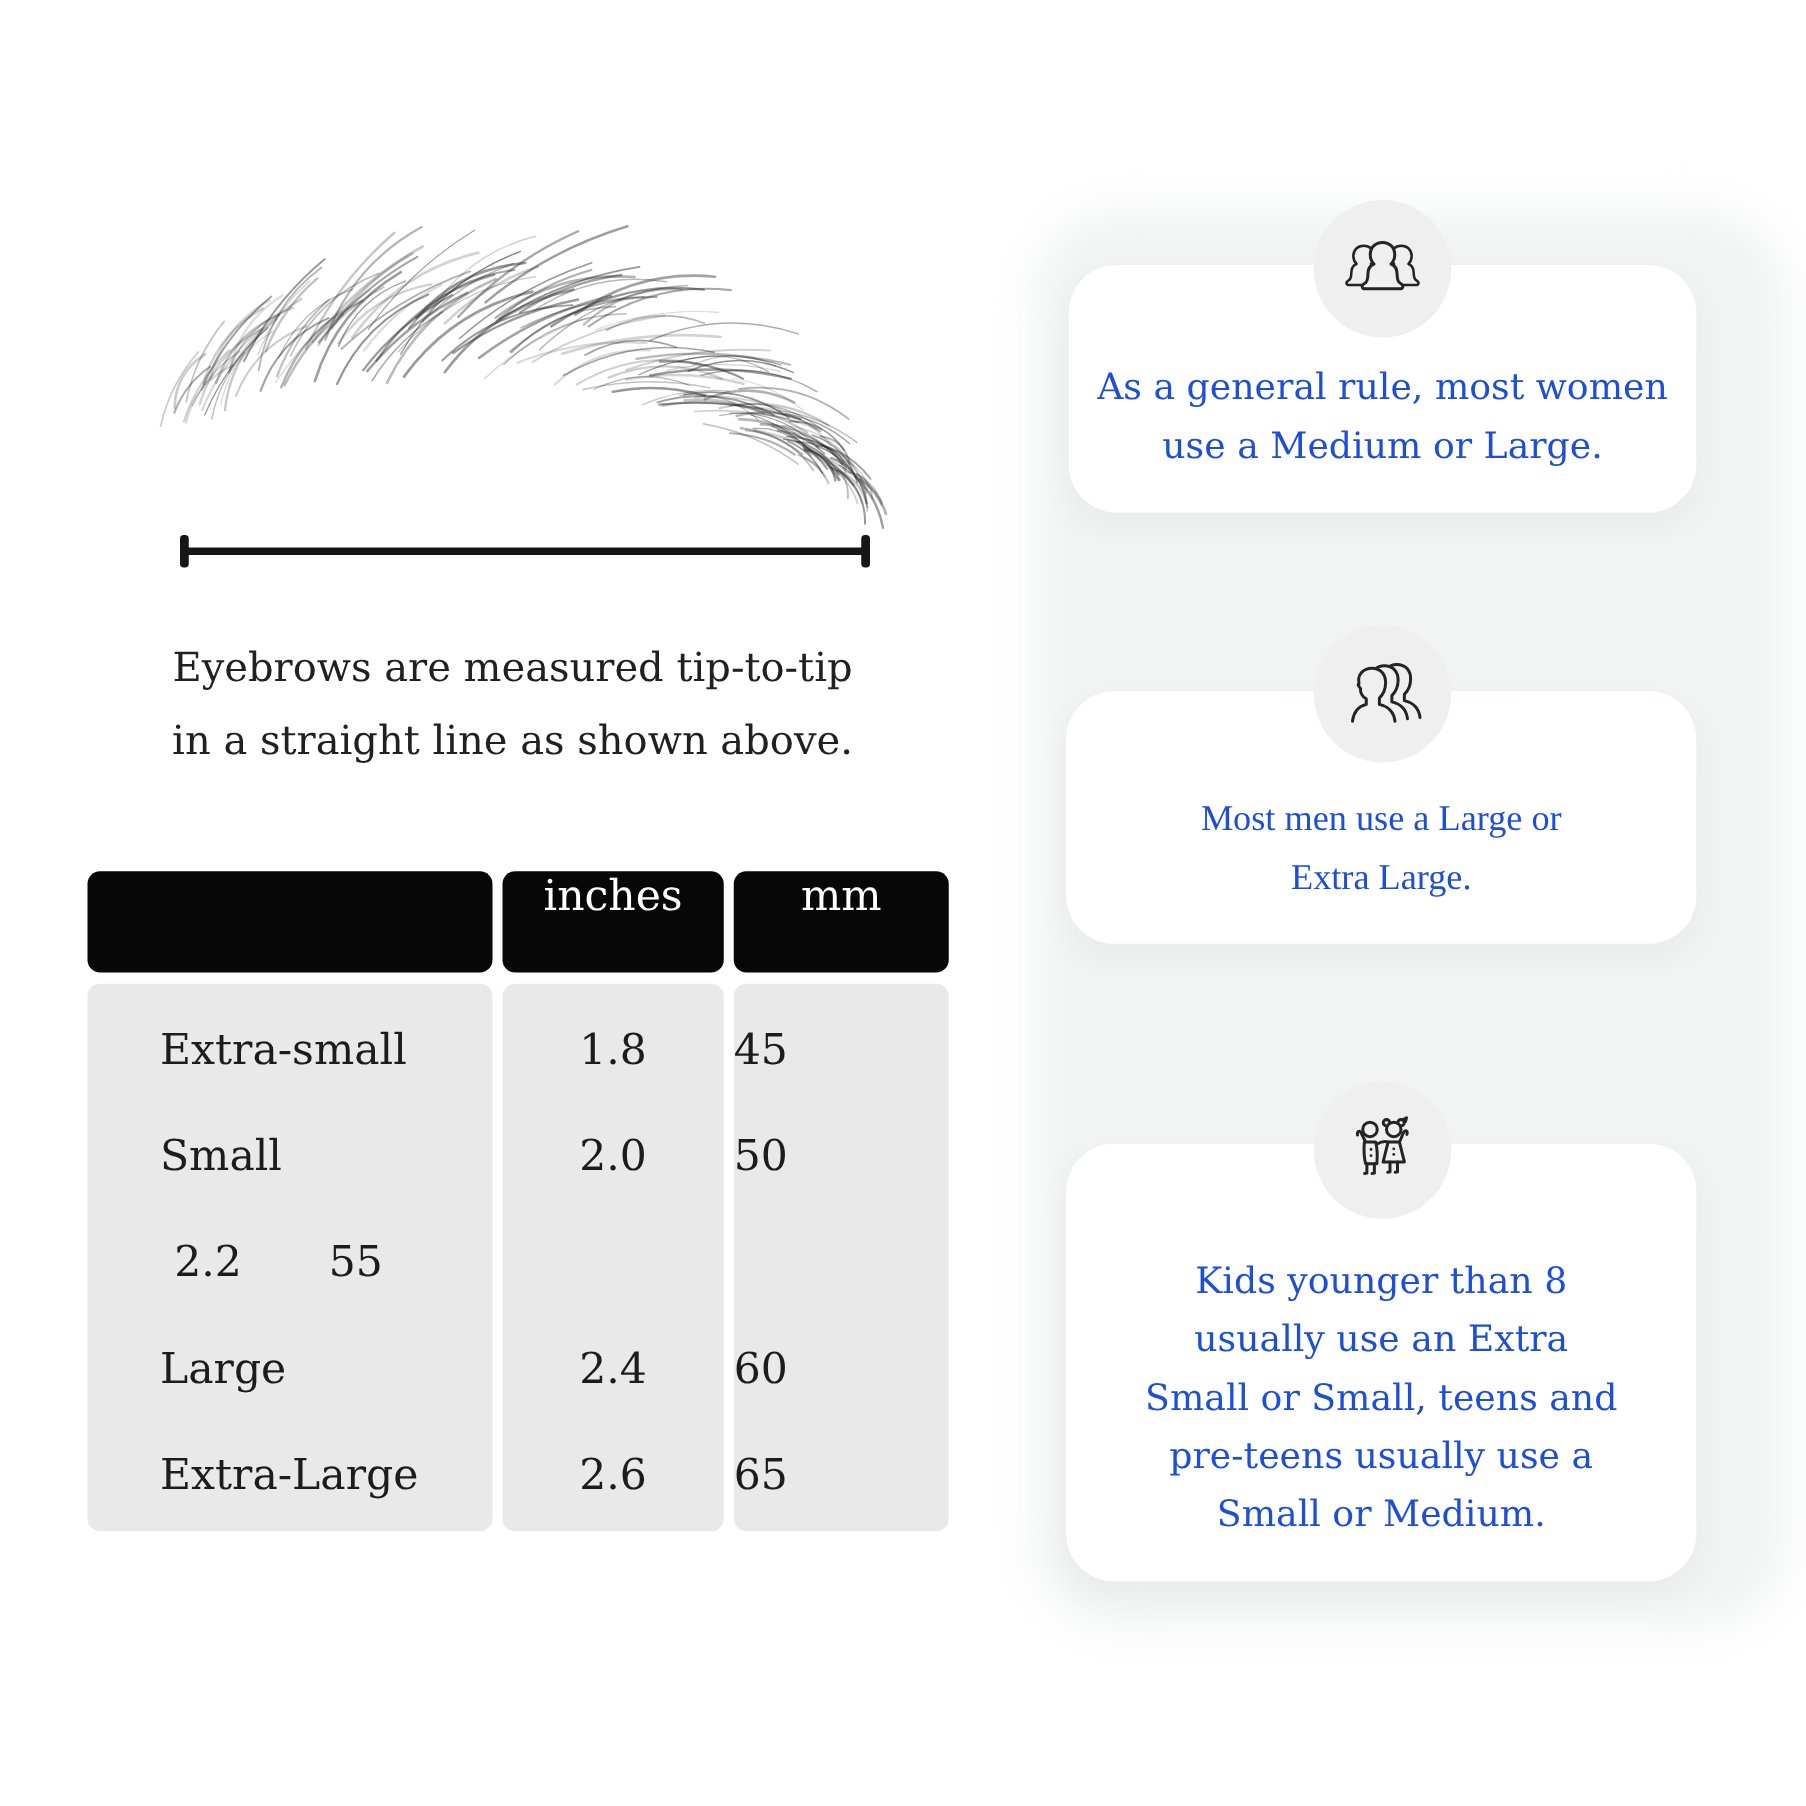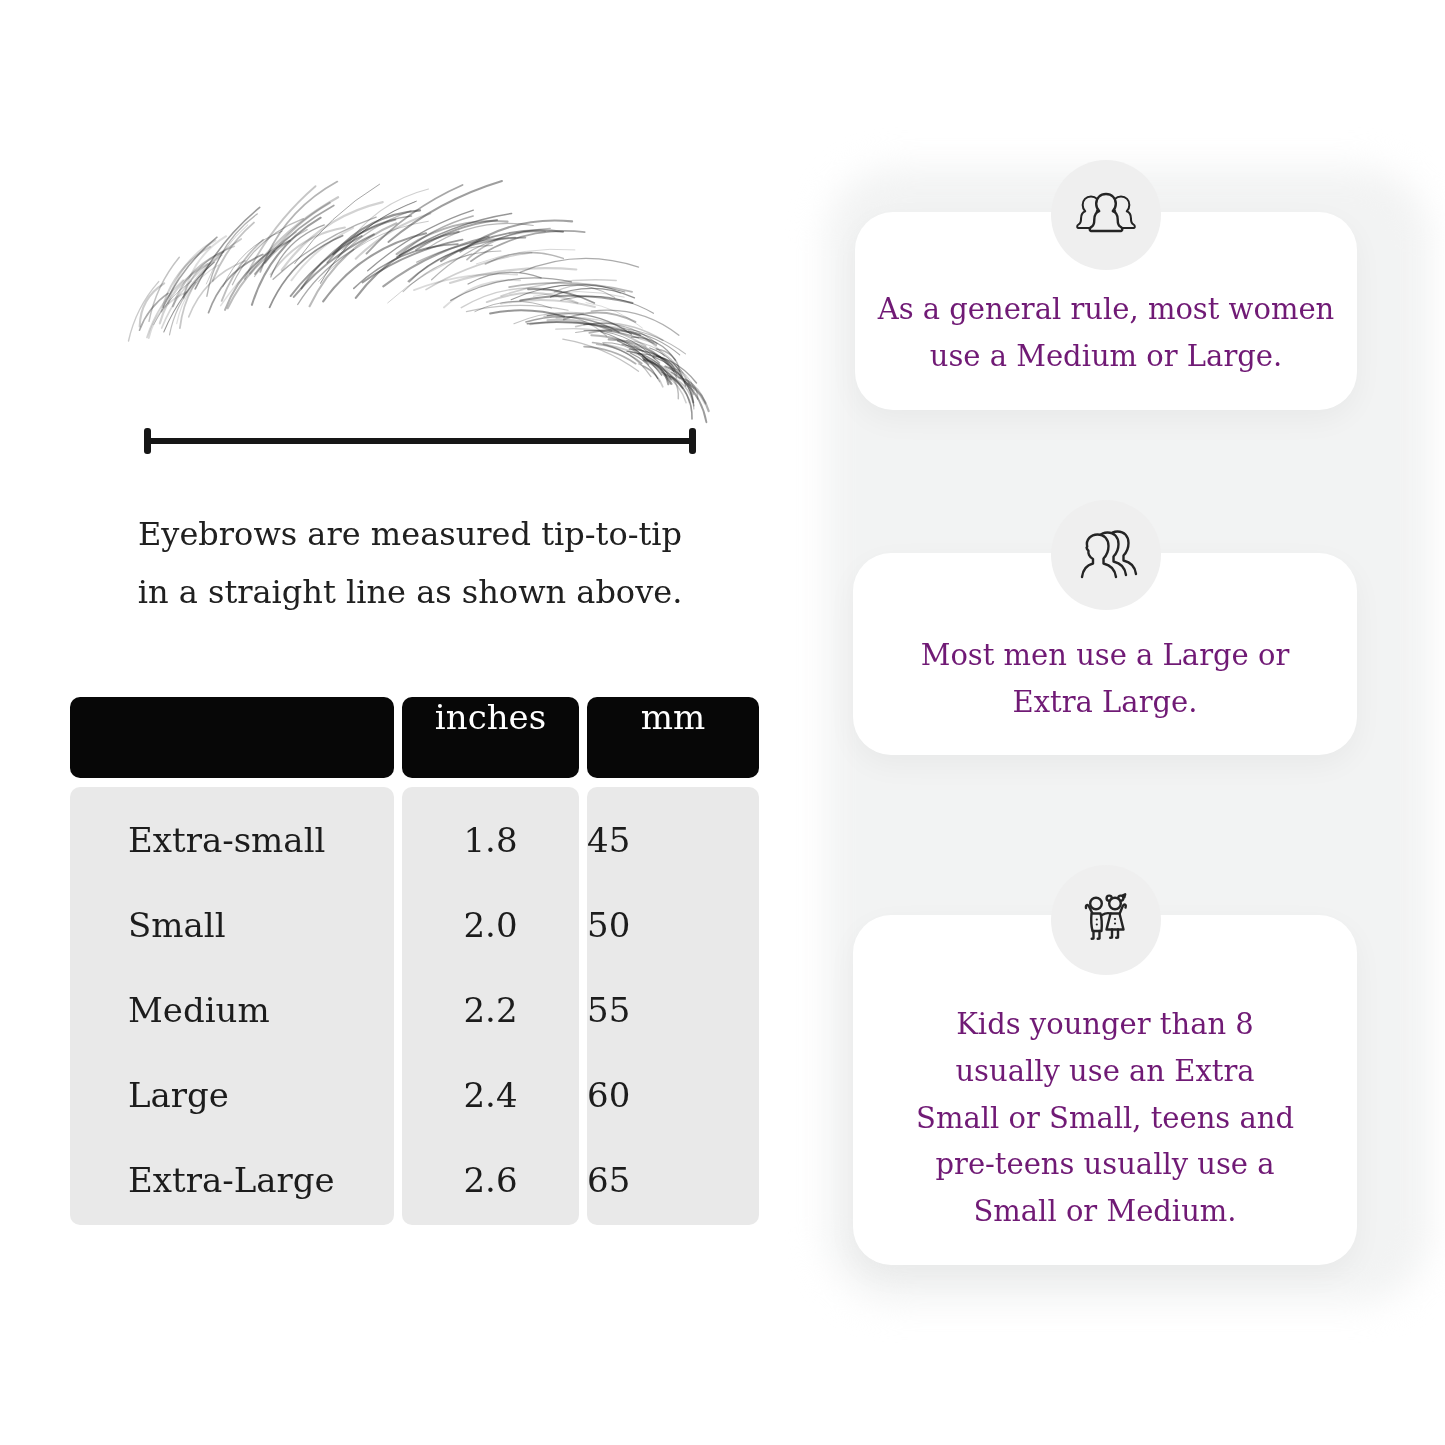--- a/index.html
+++ b/index.html
@@ -35,24 +35,24 @@
   .cell.label{width:324px;padding-left:58px;box-sizing:border-box;text-align:left;}
   .cell.gap{width:8px;}
   .cell.inches{width:177px;text-align:center;}
   .cell.mm{width:172px;text-align:left;}
   
   .backdrop{position:absolute;left:826px;top:168px;width:604px;height:1134px;
             background:#f2f3f3;border-radius:70px;filter:blur(17px);}
   .card{position:absolute;background:#ffffff;border-radius:38px;
         box-shadow:0 10px 30px rgba(0,0,0,0.045);
         display:flex;flex-direction:column;justify-content:center;align-items:center;box-sizing:border-box;}
-  .card .txt{font-size:29px;line-height:1.62;color:#701a75;text-align:center;}
+  .card .txt{font-size:29px;line-height:1.62;color:#1d4ed8;text-align:center;}
   .card .txt span{display:block;white-space:nowrap;}
   .card.one{left:855px;top:212px;width:502px;height:198px;padding-top:44px;}
-  .card.two{left:853px;top:553px;width:504px;height:202px;padding-top:50px;}
+  .card.two{left:853px;top:553px;width:504px;height:202px;padding-top:50px;font-family:Liberation Serif, serif;}
   .card.three{left:853px;top:915px;width:504px;height:350px;padding-top:56px;}
   .badge{position:absolute;width:110px;height:110px;border-radius:50%;background:#efefef;
          display:flex;align-items:center;justify-content:center;}
   .badge.b1{left:1051px;top:160px;}
   .badge.b2{left:1051px;top:500px;}
   .badge.b3{left:1051px;top:865px;}
   .badge svg{width:64px;height:64px;}
   .ic{stroke:#242424;stroke-width:2.4;fill:none;stroke-linecap:round;stroke-linejoin:round;}
   .ic-fill{fill:#efefef;stroke:#242424;stroke-width:2.4;stroke-linecap:round;stroke-linejoin:round;}
   .ic-sil{fill:#efefef;stroke:none;}
@@ -268,21 +268,20 @@
       <div class="cell mm">45</div>
     </div>
     <div class="row">
       <div class="cell label">Small</div>
         <div class="cell gap"></div>
       <div class="cell inches">2.0</div>
         <div class="cell gap"></div>
       <div class="cell mm">50</div>
     </div>
     <div class="row">
-      <div class="cell label">Medium</div>
         <div class="cell gap"></div>
       <div class="cell inches">2.2</div>
         <div class="cell gap"></div>
       <div class="cell mm">55</div>
     </div>
     <div class="row">
       <div class="cell label">Large</div>
         <div class="cell gap"></div>
       <div class="cell inches">2.4</div>
         <div class="cell gap"></div>

